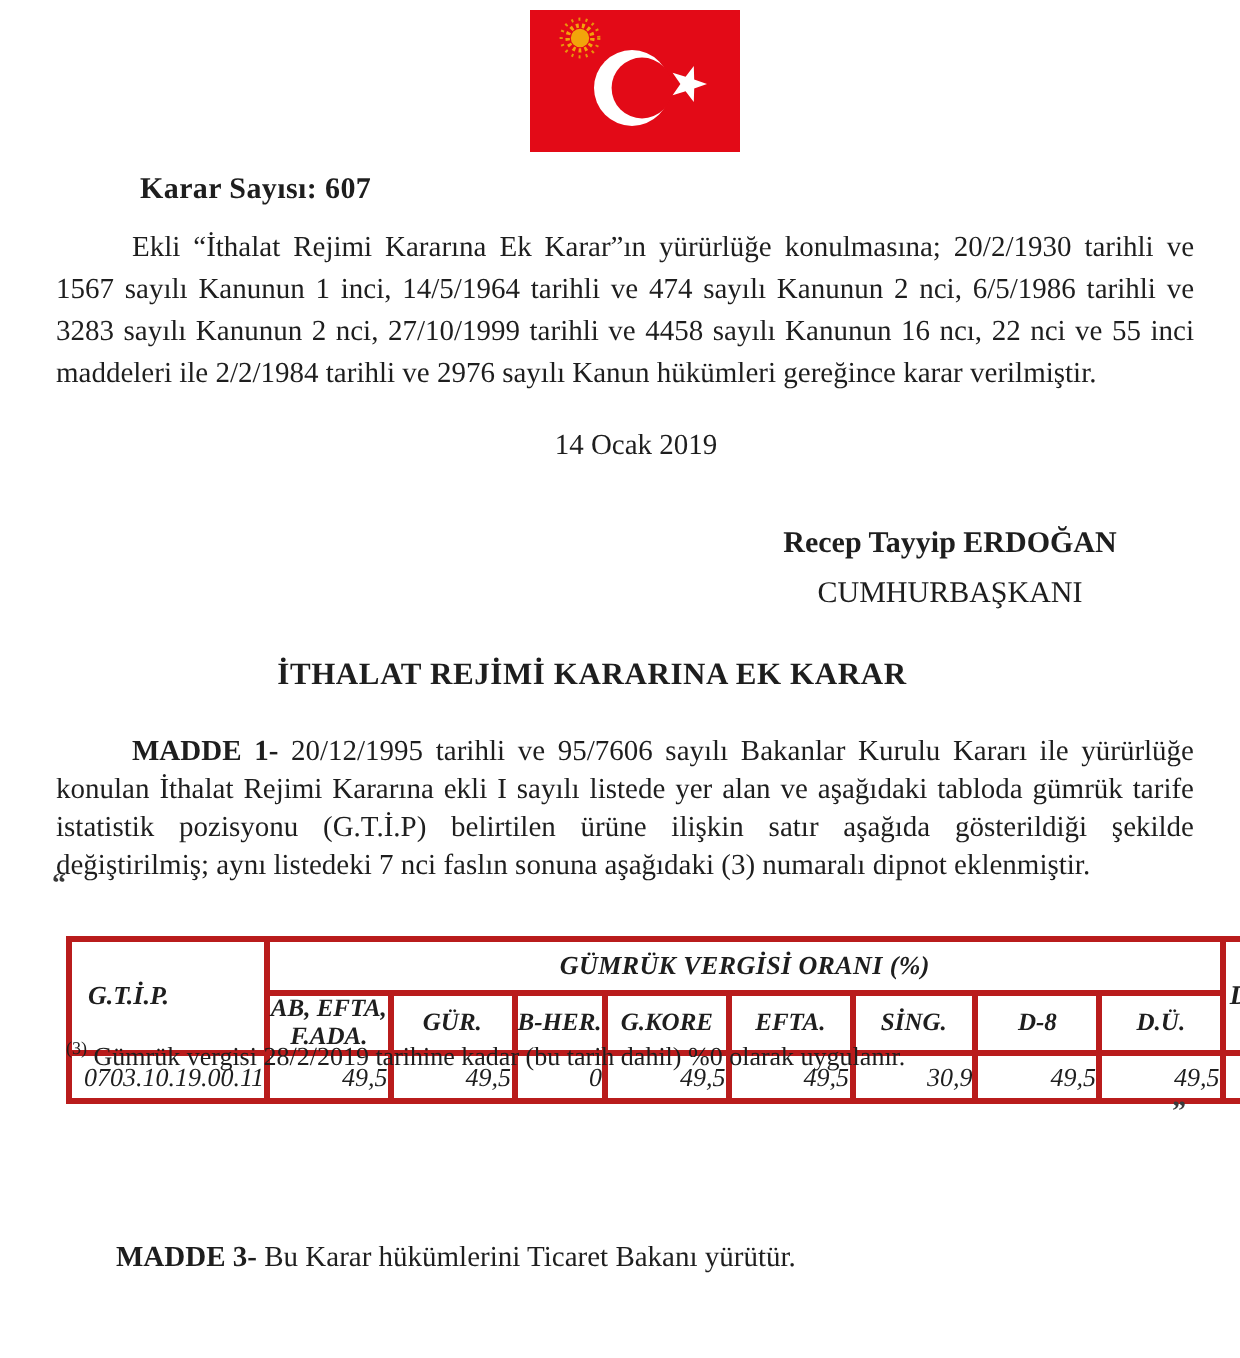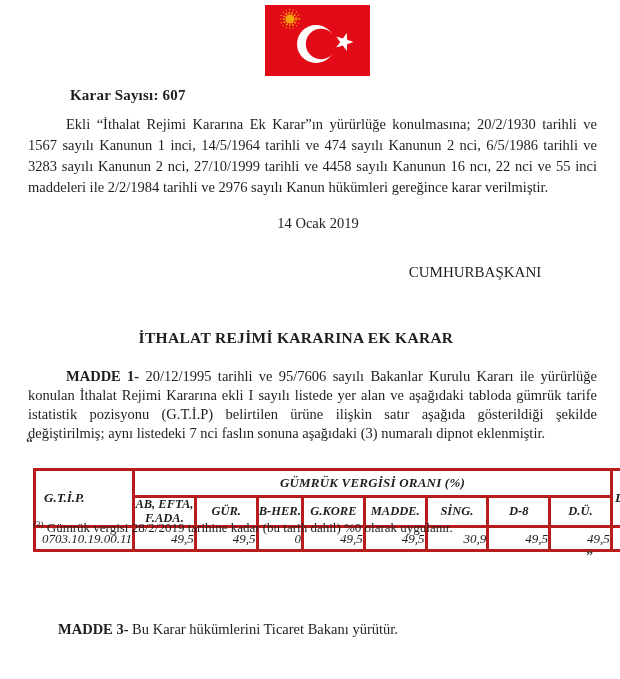--- a/index.html
+++ b/index.html
@@ -72,20 +72,21 @@
     </svg>
   </div>
 
   <div class="abs decree-number">Karar Sayısı: 607</div>
 
   <div class="abs intro">Ekli “İthalat Rejimi Kararına Ek Karar”ın yürürlüğe konulmasına; 20/2/1930 tarihli ve 1567 sayılı Kanunun 1 inci, 14/5/1964 tarihli ve 474 sayılı Kanunun 2 nci, 6/5/1986 tarihli ve 3283 sayılı Kanunun 2 nci, 27/10/1999 tarihli ve 4458 sayılı Kanunun 16 ncı, 22 nci ve 55 inci maddeleri ile 2/2/1984 tarihli ve 2976 sayılı Kanun hükümleri gereğince karar verilmiştir.</div>
 
   <div class="abs date">14 Ocak 2019</div>
 
   <div class="abs signature">
+    <div class="name">Recep Tayyip ERDOĞAN</div>
     <div>CUMHURBAŞKANI</div>
   </div>
 
   <div class="abs heading">İTHALAT REJİMİ KARARINA EK KARAR</div>
 
   <div class="abs madde1"><b>MADDE 1-</b><span> 20/12/1995 tarihli ve 95/7606 sayılı Bakanlar Kurulu Kararı ile yürürlüğe konulan İthalat Rejimi Kararına ekli I sayılı listede yer alan ve aşağıdaki tabloda gümrük tarife istatistik pozisyonu (G.T.İ.P) belirtilen ürüne ilişkin satır aşağıda gösterildiği şekilde değiştirilmiş; aynı listedeki 7 nci faslın sonuna aşağıdaki (3) numaralı dipnot eklenmiştir.</span></div>
 
   <div class="abs quote open-quote">“</div>
 
   <table class="abs tariff">
@@ -105,21 +106,21 @@
         <tr>
       <th class="th-gtip" rowspan="2">G.T.İ.P.</th>
       <th class="th-group" colspan="8">GÜMRÜK VERGİSİ ORANI (%)</th>
       <th class="th-dipnot" rowspan="2">Dipnot</th>
     </tr>
     <tr>
       <th class="th-sub"><span>AB, EFTA,</span><br><span>F.ADA.</span></th>
       <th class="th-sub">GÜR.</th>
       <th class="th-sub">B-HER.</th>
       <th class="th-sub">G.KORE</th>
-      <th class="th-sub">MADDE.</th>
+      <th class="th-sub">EFTA.</th>
       <th class="th-sub">SİNG.</th>
       <th class="th-sub">D-8</th>
       <th class="th-sub">D.Ü.</th>
     </tr>
     <tr class="row-data">
       <td class="td-gtip">0703.10.19.00.11</td>
       <td>49,5</td>
       <td>49,5</td>
       <td>0</td>
       <td>49,5</td>

